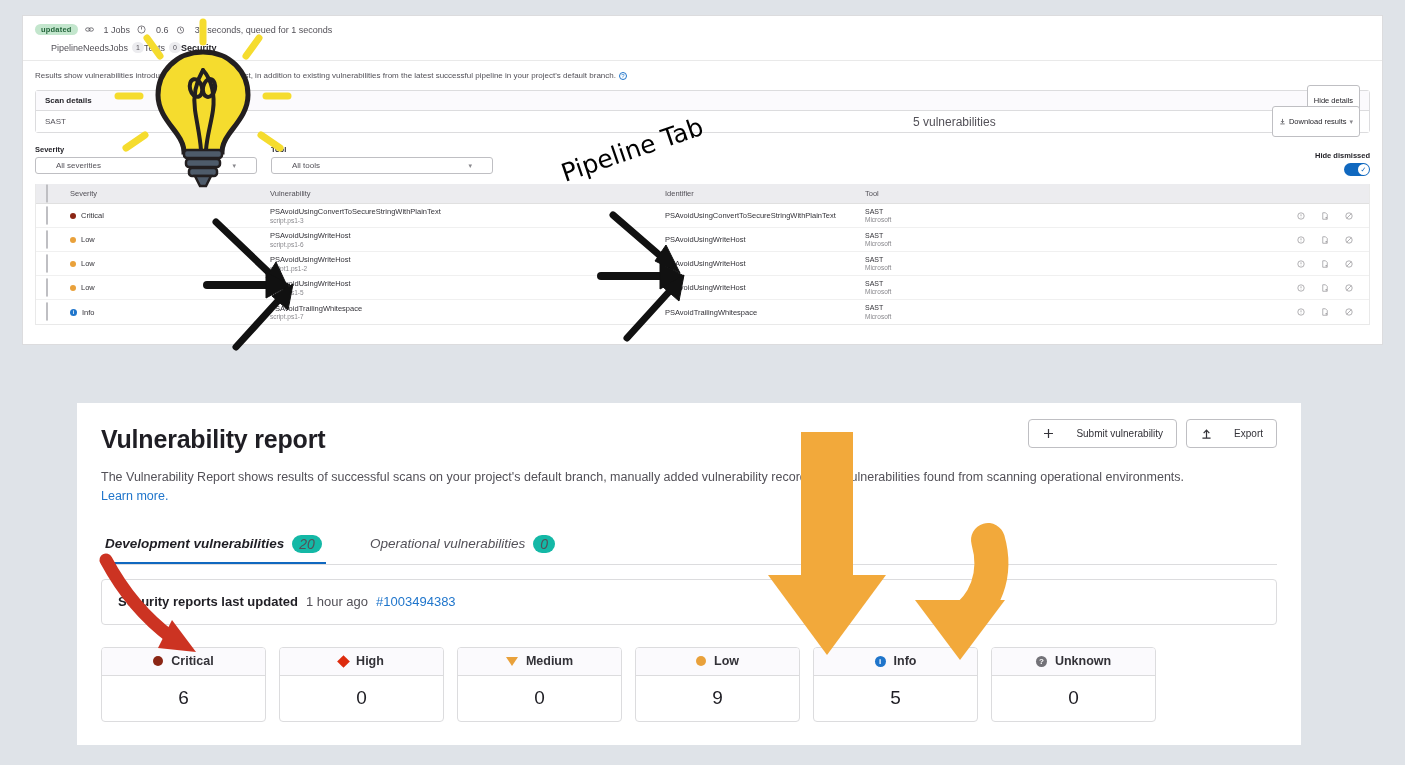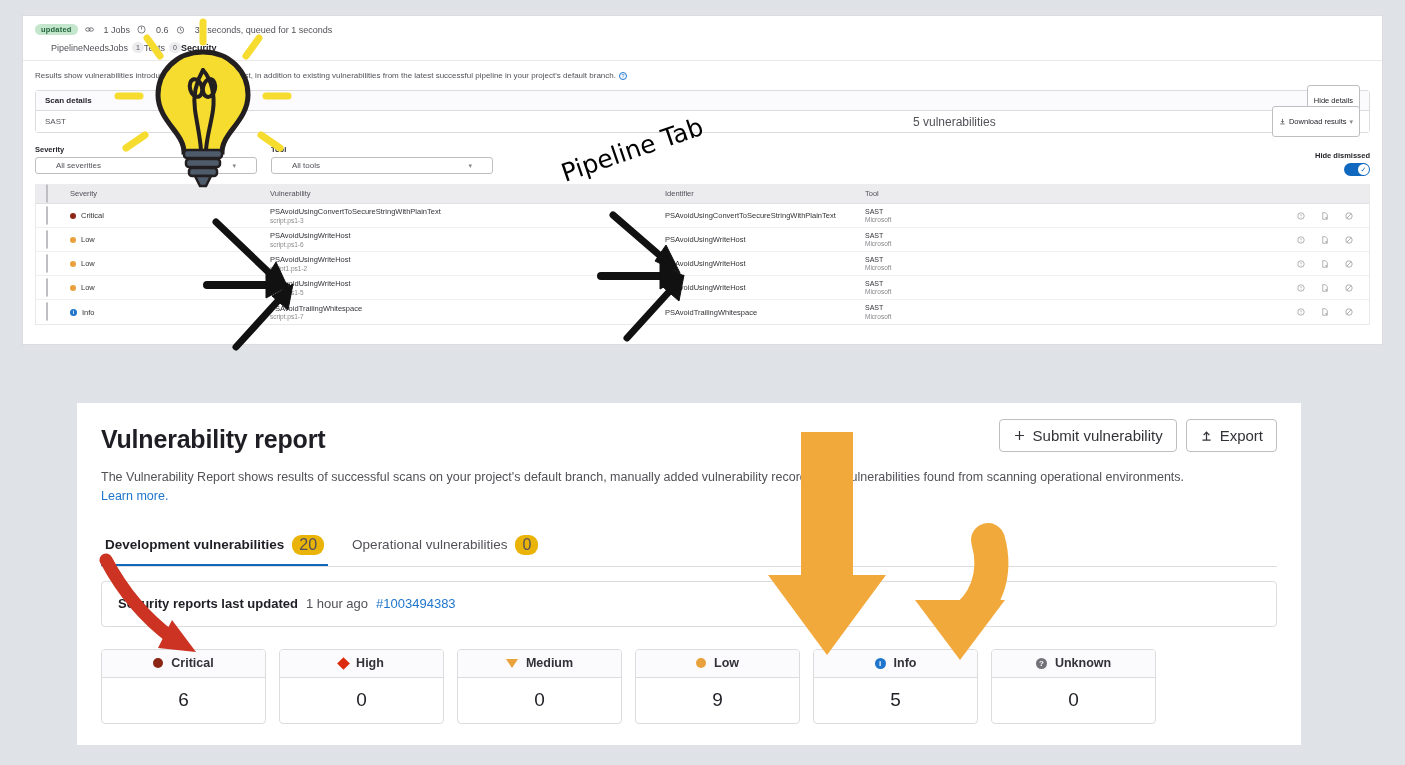--- a/index.html
+++ b/index.html
@@ -135,42 +135,43 @@
   
   .bottom-panel{
     position:absolute; left:77px; top:403px; width:1224px; height:342px;
     background:#fff;
   }
   .vr-inner{ padding:22px 24px 0 24px; position:relative; }
   .vr-title{ font-size:25px; font-weight:bold; color:#1f1e24; letter-spacing:-.2px; }
   .vr-actions{ position:absolute; right:24px; top:16px; display:flex; gap:9px; }
   .btn-lg{
     border:1px solid #bfbfc3; background:#fff; border-radius:4px;
-    font-size:15px; color:#333238; padding:7px 13px; cursor:pointer;
-    display:inline-flex; align-items:center; gap:7px; white-space:nowrap;
+    font-size:10px; color:#333238; padding:7px 13px; cursor:pointer;
+    display:inline-flex; align-items:center; gap:21px; white-space:nowrap;
   }
   .vr-desc{
     margin-top:14px; font-size:12.5px; color:#535158; line-height:1.55;
     max-width:1115px;
   }
   .lnk{ color:#1f75cb; cursor:pointer; }
 
   .vr-tabs{
-    margin-top:22px; display:flex; gap:20px; align-items:flex-end;
+    margin-top:22px; display:flex; gap:40px; align-items:flex-end;
     border-bottom:1px solid #dcdcde;
+    font-style:italic;
   }
   .vr-tab{
     font-size:13.5px; color:#535158; padding:6px 4px 9px 4px;
     display:flex; align-items:center; gap:8px; cursor:pointer;
     border-bottom:2px solid transparent;
   }
   .vr-tab.active{ color:#1f1e24; font-weight:bold; border-bottom-color:#1068bf; }
   .vr-count{
-    background:#eab308; color:#535158; border-radius:9px;
-    padding:1px 7px; font-size:16px; font-weight:normal;
+    background:#14b8a6; color:#535158; border-radius:9px;
+    padding:1px 7px; font-size:14px; font-weight:normal;
   }
 
   .updated-box{
     margin-top:14px; border:1px solid #dcdcde; border-radius:4px;
     height:46px; display:flex; align-items:center; padding:0 16px; gap:8px;
     font-size:13px;
   }
   .upd-label{ font-weight:bold; color:#1f1e24; }
   .upd-time{ color:#535158; }
 

